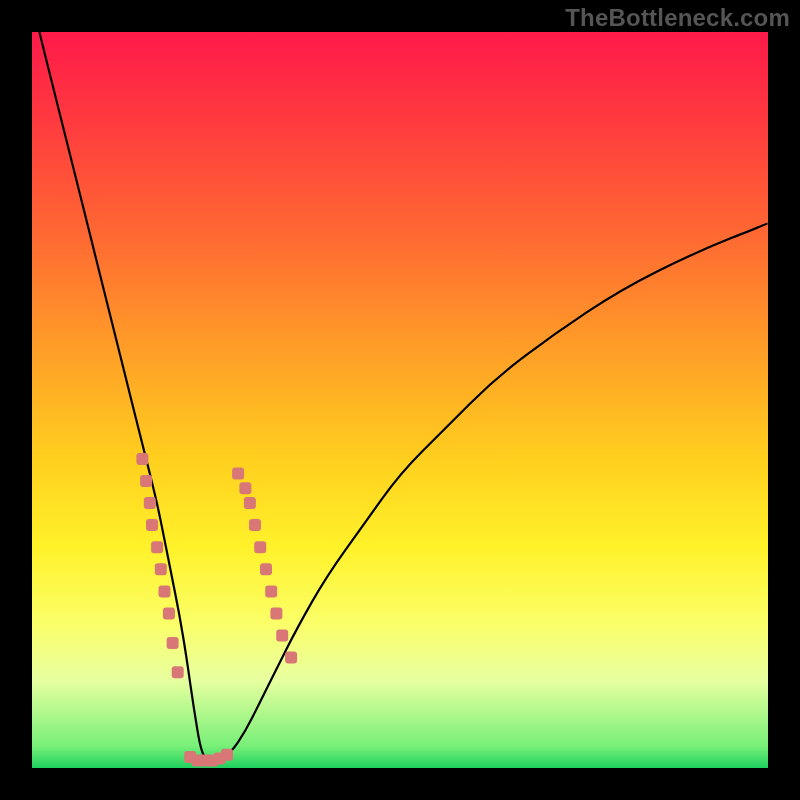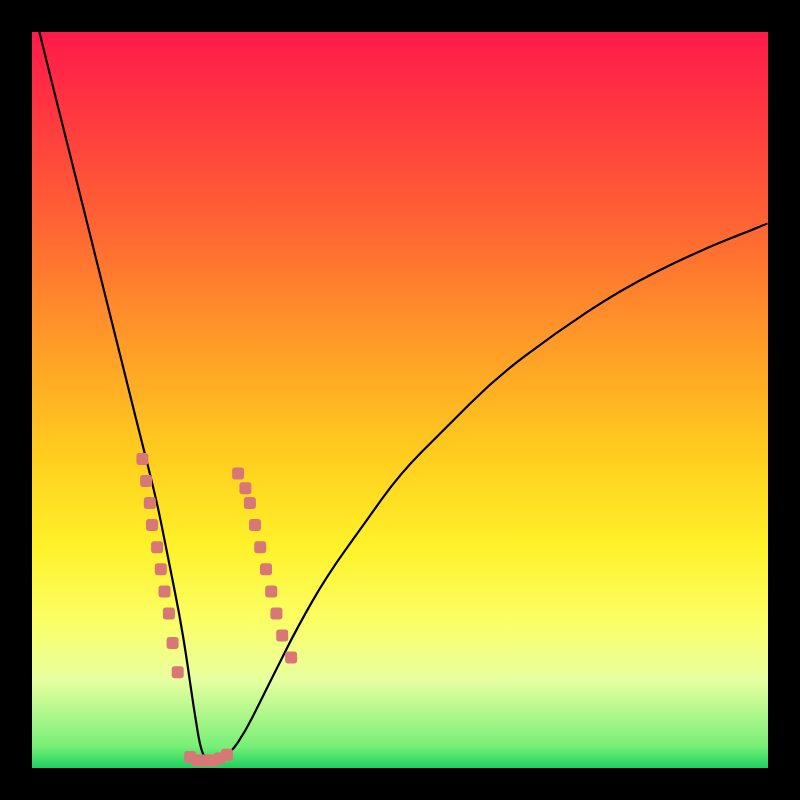--- a/index.html
+++ b/index.html
@@ -86,13 +86,14 @@
           <rect x="253.1" y="619.6" width="12" height="12" rx="3" fill="#d97777"></rect>
           <rect x="152.2" y="719.0" width="12" height="12" rx="3" fill="#d97777"></rect>
           <rect x="159.6" y="722.6" width="12" height="12" rx="3" fill="#d97777"></rect>
           <rect x="167.0" y="722.6" width="12" height="12" rx="3" fill="#d97777"></rect>
           <rect x="174.3" y="722.6" width="12" height="12" rx="3" fill="#d97777"></rect>
           <rect x="181.7" y="720.4" width="12" height="12" rx="3" fill="#d97777"></rect>
           <rect x="189.0" y="716.8" width="12" height="12" rx="3" fill="#d97777"></rect>
         </g>
     </svg>
   </div>
+  <div class="watermark">TheBottleneck.com</div>
 </div>
 
 </body></html>

